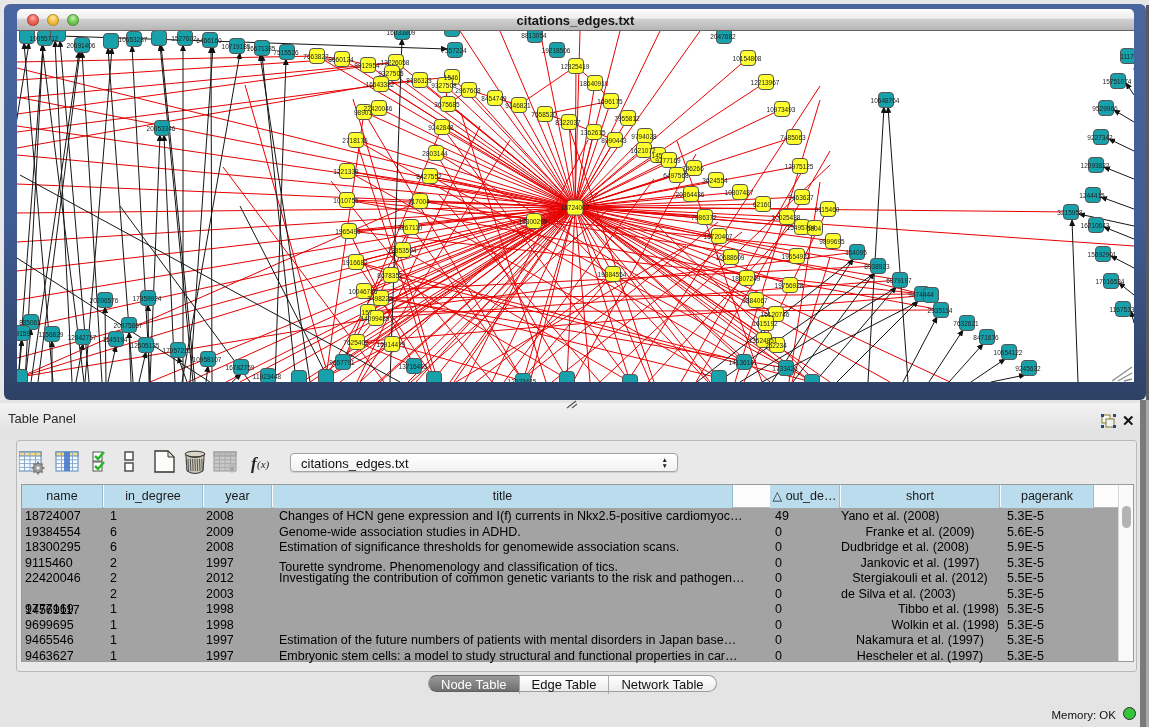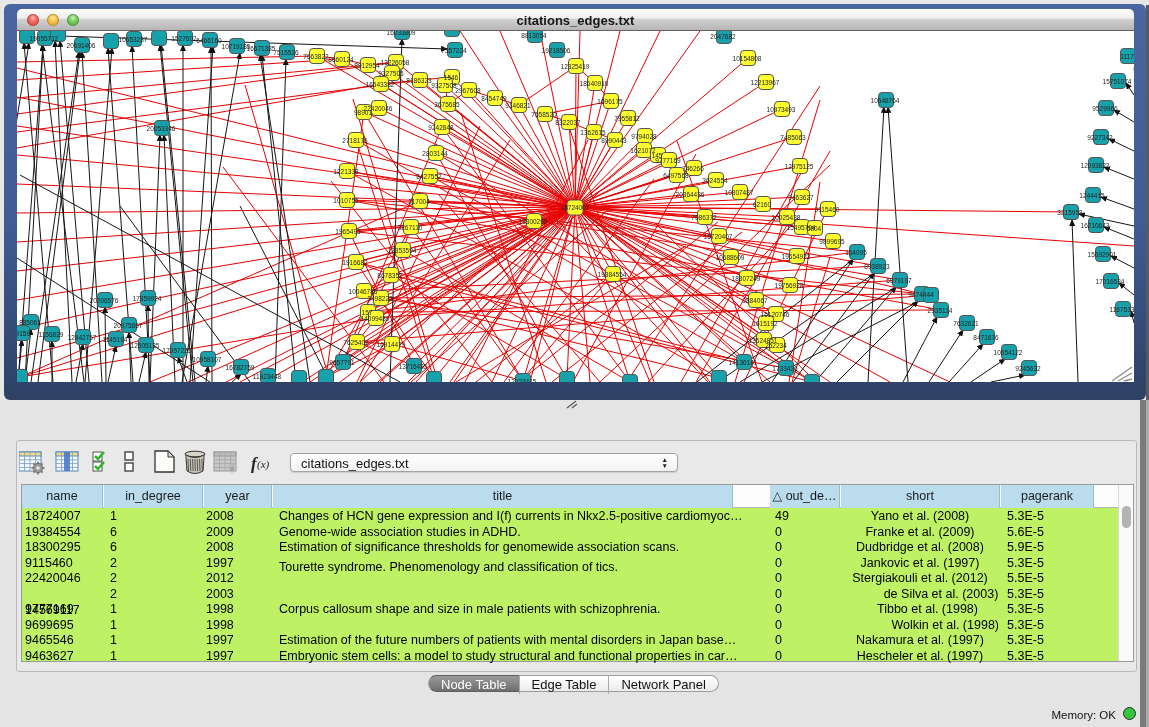--- a/index.html
+++ b/index.html
@@ -28,21 +28,21 @@
 #closex{position:absolute;left:1122px;top:9px;font-size:15px;font-weight:bold;color:#111}
 #panelbox{position:absolute;left:16px;top:40px;width:1121px;height:232px;
  background:#e9e9e9;border:1px solid #b9b9b9;border-radius:3px}
 
 #toolbar{position:absolute;left:2px;top:8px;width:700px;height:28px}
 #combo{position:absolute;left:273px;top:12px;width:388px;height:19px;border:1px solid #a3a3a3;
  border-radius:4px;background:linear-gradient(180deg,#ffffff,#f2f2f2);box-shadow:0 1px 1px rgba(0,0,0,.12)}
 #combo .t{position:absolute;left:10px;top:2px;font-size:13px;color:#111}
 #combo .arr{position:absolute;right:9px;top:2.5px;font-size:6.5px;color:#222;line-height:6.5px}
 
-#tbl{position:absolute;left:4px;top:43px;width:1113px;height:178px;background:#bef264;border:1px solid #9a9a9a}
+#tbl{position:absolute;left:4px;top:43px;width:1113px;height:178px;background:#a3a3a3;border:1px solid #9a9a9a}
 .hrow{position:absolute;left:0;top:0;height:23px;background:#fdfdfd;border-bottom:1px solid #b5b5b5}
 .hcell{position:absolute;top:0;height:23px;border-right:1px solid #94bed2;
  font-size:12.5px;color:#1a1a1a;text-align:center;line-height:23px;background:#badcec}
 .rows{position:absolute;left:0;top:24px;font-size:12.5px;color:#000}
 .r{position:absolute;height:15.5px;white-space:nowrap}
 .c{position:absolute;overflow:hidden;white-space:nowrap}
 #vsb{position:absolute;right:0;top:0;width:15px;height:176px;background:#fafafa;border-left:1px solid #d9d9d9}
 #vsb .th{position:absolute;left:2.5px;top:21px;width:9px;height:22px;border-radius:5px;background:#b3b3b3}
 
 #tabs{position:absolute;left:428px;top:275px;height:19px;display:flex;font-size:13px}
@@ -657,20 +657,32 @@
     <div id="wtitle">citations_edges.txt</div>
     <div class="tl" id="tlr"></div>
       <div class="tl" id="tly"></div>
       <div class="tl" id="tlg"></div>
   </div>
   <div id="rightstrip"></div>
   <div id="cursor" style="position:absolute;left:566px;top:395px;width:12px;height:9px;z-index:5"><svg width="12" height="9">
         <path d="M1,8 L10,1 M6,8 L11,4" stroke="#555" stroke-width="1.2" fill="none"></path>
       </svg></div>
   <div id="tp">
+    <div id="tphead">
+        <span>Table Panel</span>
+      <svg id="floaticon" viewBox="0 0 15 14">
+          <rect x="1" y="1" width="8" height="8" fill="#f4f8fb" stroke="#8a7b2a"></rect>
+          <rect x="5" y="5" width="8" height="8" fill="#eef3f8" stroke="#8a7b2a"></rect>
+          <rect x="0" y="0" width="3" height="3" fill="#274a7b"></rect>
+          <rect x="12" y="0" width="3" height="3" fill="#274a7b"></rect>
+          <rect x="0" y="11" width="3" height="3" fill="#274a7b"></rect>
+          <rect x="12" y="11" width="3" height="3" fill="#274a7b"></rect>
+        </svg>
+      <div id="closex">✕</div>
+    </div>
     <div id="panelbox">
       <div id="toolbar"><svg width="700" height="28" viewBox="0 0 700 28">
             <g transform="translate(0,3)">
               <rect x="0" y="0" width="22" height="19" fill="#f8fbff" stroke="#5588bb"></rect>
               <rect x="0" y="0" width="22" height="4" fill="#f5d98a" stroke="#5588bb"></rect>
               <line x1="5.5" y1="0" x2="5.5" y2="19" stroke="#88aacc"></line>
               <line x1="11.0" y1="0" x2="11.0" y2="19" stroke="#88aacc"></line>
               <line x1="16.5" y1="0" x2="16.5" y2="19" stroke="#88aacc"></line>
               <line x1="0" y1="7.8" x2="22" y2="7.8" stroke="#88aacc"></line>
               <line x1="0" y1="11.6" x2="22" y2="11.6" stroke="#88aacc"></line>
@@ -753,73 +765,73 @@
             <div class="hcell" style="left:819px;width:159px">short</div>
             <div class="hcell" style="left:979px;width:93px">pagerank</div>
           </div>
           <div class="rows">
             <div class="r" style="top:0.0px;width:1097px">
               <div class="c" style="left:3px;width:77px;top:0">18724007</div>
               <div class="c" style="left:88px;width:92px;top:0">1</div>
               <div class="c" style="left:184px;width:65px;top:0">2008</div>
               <div class="c" style="left:257px;width:489px;top:0">Changes of HCN gene expression and I(f) currents in Nkx2.5-positive cardiomyoc…</div>
               <div class="c" style="left:753px;width:64px;top:0">49</div>
-              <div class="c" style="left:819px;width:158px;top:0;text-align:center">Yano et al. (2008)</div>
+              <div class="c" style="left:819px;width:158px;top:0;text-align:left">Yano et al. (2008)</div>
               <div class="c" style="left:985px;width:86px;top:0">5.3E-5</div>
             </div>
             <div class="r" style="top:15.5px;width:1097px">
               <div class="c" style="left:3px;width:77px;top:0">19384554</div>
               <div class="c" style="left:88px;width:92px;top:0">6</div>
               <div class="c" style="left:184px;width:65px;top:0">2009</div>
               <div class="c" style="left:257px;width:489px;top:0">Genome-wide association studies in ADHD.</div>
               <div class="c" style="left:753px;width:64px;top:0">0</div>
               <div class="c" style="left:819px;width:158px;top:0;text-align:center">Franke et al. (2009)</div>
               <div class="c" style="left:985px;width:86px;top:0">5.6E-5</div>
             </div>
             <div class="r" style="top:31.0px;width:1097px">
               <div class="c" style="left:3px;width:77px;top:0">18300295</div>
               <div class="c" style="left:88px;width:92px;top:0">6</div>
               <div class="c" style="left:184px;width:65px;top:0">2008</div>
               <div class="c" style="left:257px;width:489px;top:0">Estimation of significance thresholds for genomewide association scans.</div>
               <div class="c" style="left:753px;width:64px;top:0">0</div>
-              <div class="c" style="left:819px;width:158px;top:0;text-align:center">Dudbridge et al. (2008)</div>
+              <div class="c" style="left:819px;width:158px;top:0;text-align:left">Dudbridge et al. (2008)</div>
               <div class="c" style="left:985px;width:86px;top:0">5.9E-5</div>
             </div>
             <div class="r" style="top:46.5px;width:1097px">
               <div class="c" style="left:3px;width:77px;top:0">9115460</div>
               <div class="c" style="left:88px;width:92px;top:0">2</div>
               <div class="c" style="left:184px;width:65px;top:0">1997</div>
               <div class="c" style="left:257px;width:489px;top:4px">Tourette syndrome. Phenomenology and classification of tics.</div>
               <div class="c" style="left:753px;width:64px;top:0">0</div>
               <div class="c" style="left:819px;width:158px;top:0;text-align:center">Jankovic et al. (1997)</div>
               <div class="c" style="left:985px;width:86px;top:0">5.3E-5</div>
             </div>
             <div class="r" style="top:62.0px;width:1097px">
               <div class="c" style="left:3px;width:77px;top:0">22420046</div>
               <div class="c" style="left:88px;width:92px;top:0">2</div>
               <div class="c" style="left:184px;width:65px;top:0">2012</div>
+              <div class="c" style="left:257px;width:489px;top:0">Investigating the contribution of common genetic variants to the risk and pathogen…</div>
               <div class="c" style="left:753px;width:64px;top:0">0</div>
               <div class="c" style="left:819px;width:158px;top:0;text-align:center">Stergiakouli et al. (2012)</div>
               <div class="c" style="left:985px;width:86px;top:0">5.5E-5</div>
             </div>
             <div class="r" style="top:77.5px;width:1097px">
               <div class="c" style="left:3px;width:77px;top:16px">14569117</div>
               <div class="c" style="left:88px;width:92px;top:0">2</div>
               <div class="c" style="left:184px;width:65px;top:0">2003</div>
               <div class="c" style="left:753px;width:64px;top:0">0</div>
-              <div class="c" style="left:840px;width:158px;top:0;text-align:center">de Silva et al. (2003)</div>
+              <div class="c" style="left:819px;width:158px;top:0;text-align:left">de Silva et al. (2003)</div>
               <div class="c" style="left:985px;width:86px;top:0">5.3E-5</div>
             </div>
             <div class="r" style="top:93.0px;width:1097px">
               <div class="c" style="left:3px;width:77px;top:0">9777169</div>
               <div class="c" style="left:88px;width:92px;top:0">1</div>
               <div class="c" style="left:184px;width:65px;top:0">1998</div>
-              <div class="c" style="left:257px;width:489px;top:0">Corpus callosum shape and size in male patients with schizophrenia.</div>
               <div class="c" style="left:753px;width:64px;top:0">0</div>
-              <div class="c" style="left:855px;width:158px;top:0;text-align:left">Tibbo et al. (1998)</div>
+              <div class="c" style="left:819px;width:158px;top:0;text-align:right">Tibbo et al. (1998)</div>
               <div class="c" style="left:985px;width:86px;top:0">5.3E-5</div>
             </div>
             <div class="r" style="top:108.5px;width:1074px">
               <div class="c" style="left:3px;width:77px;top:0">9699695</div>
               <div class="c" style="left:88px;width:92px;top:0">1</div>
               <div class="c" style="left:184px;width:65px;top:0">1998</div>
               <div class="c" style="left:753px;width:64px;top:0">0</div>
               <div class="c" style="left:819px;width:158px;top:0;text-align:right">Wolkin et al. (1998)</div>
               <div class="c" style="left:985px;width:86px;top:0">5.3E-5</div>
             </div>
@@ -845,20 +857,20 @@
           <div id="vsb">
             <div class="th"></div>
           </div>
         </div>
     </div>
     <div id="tabs">
       <div class="tab sel first">Node Table</div>
         <div class="tsep"></div>
       <div class="tab">Edge Table</div>
         <div class="tsep"></div>
-      <div class="tab last">Network Panel</div>
+      <div class="tab last">Network Table</div>
     </div>
     <div id="mem">Memory: OK</div>
       <div id="memdot"></div>
     <div id="rightstrip3"></div>
       <div id="rightstrip4"></div>
   </div>
 </div>
 
 </body></html>

